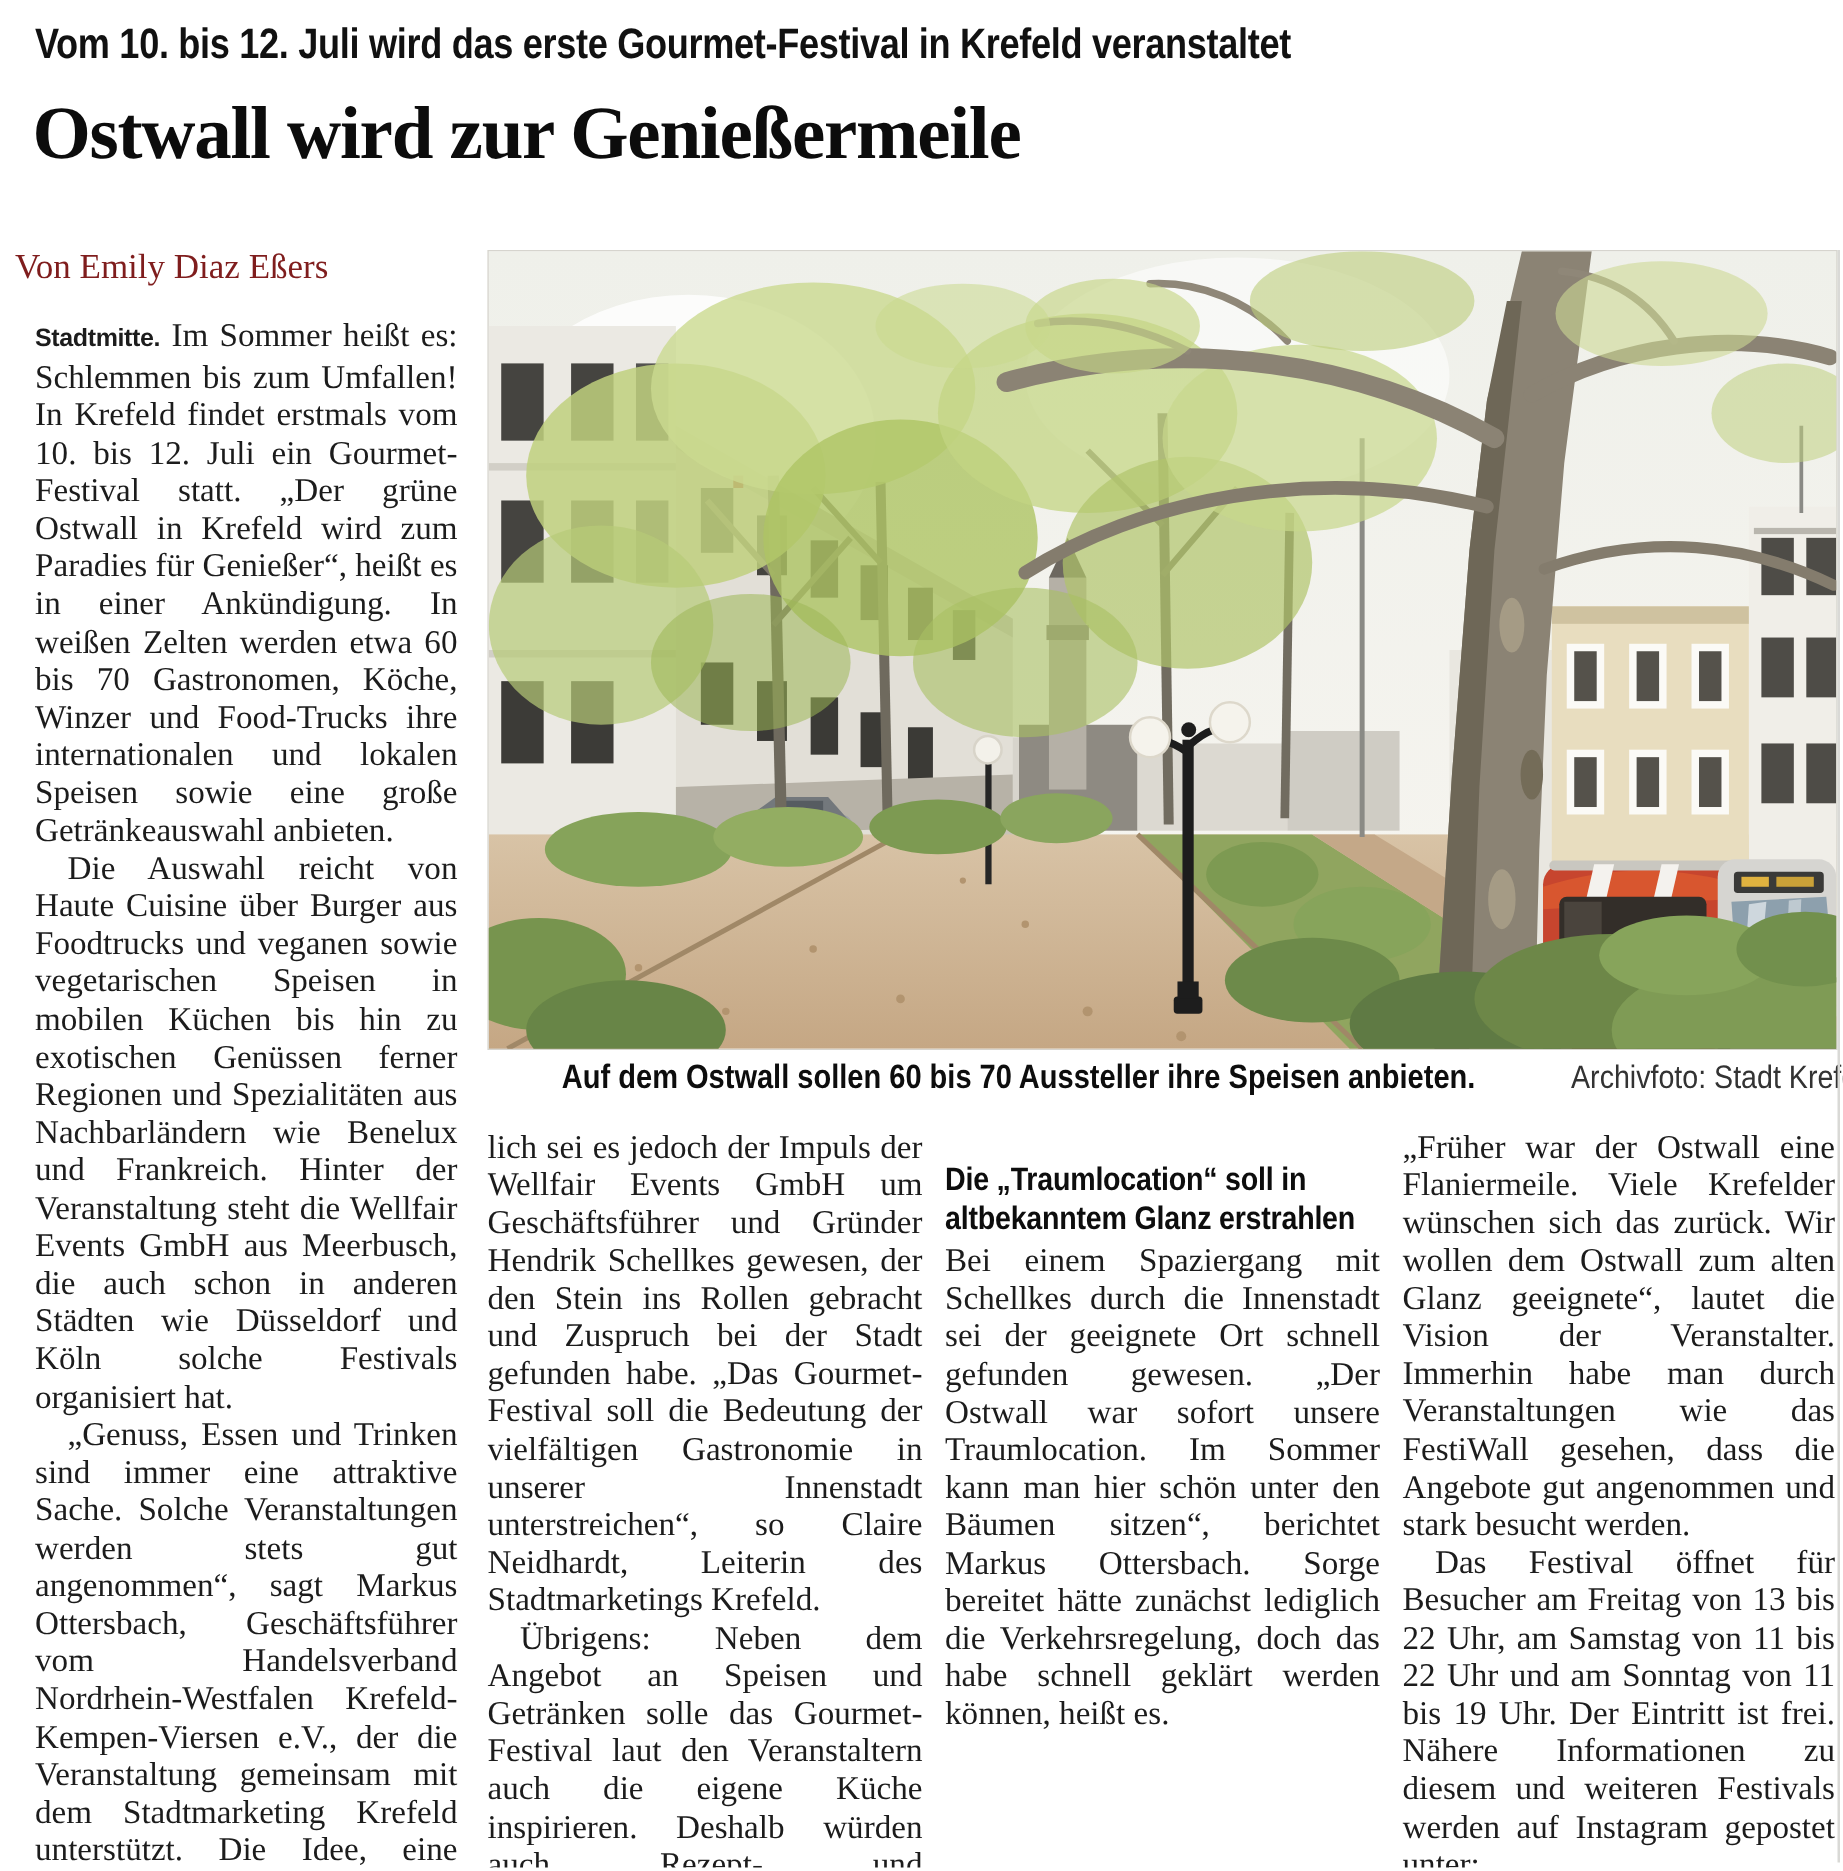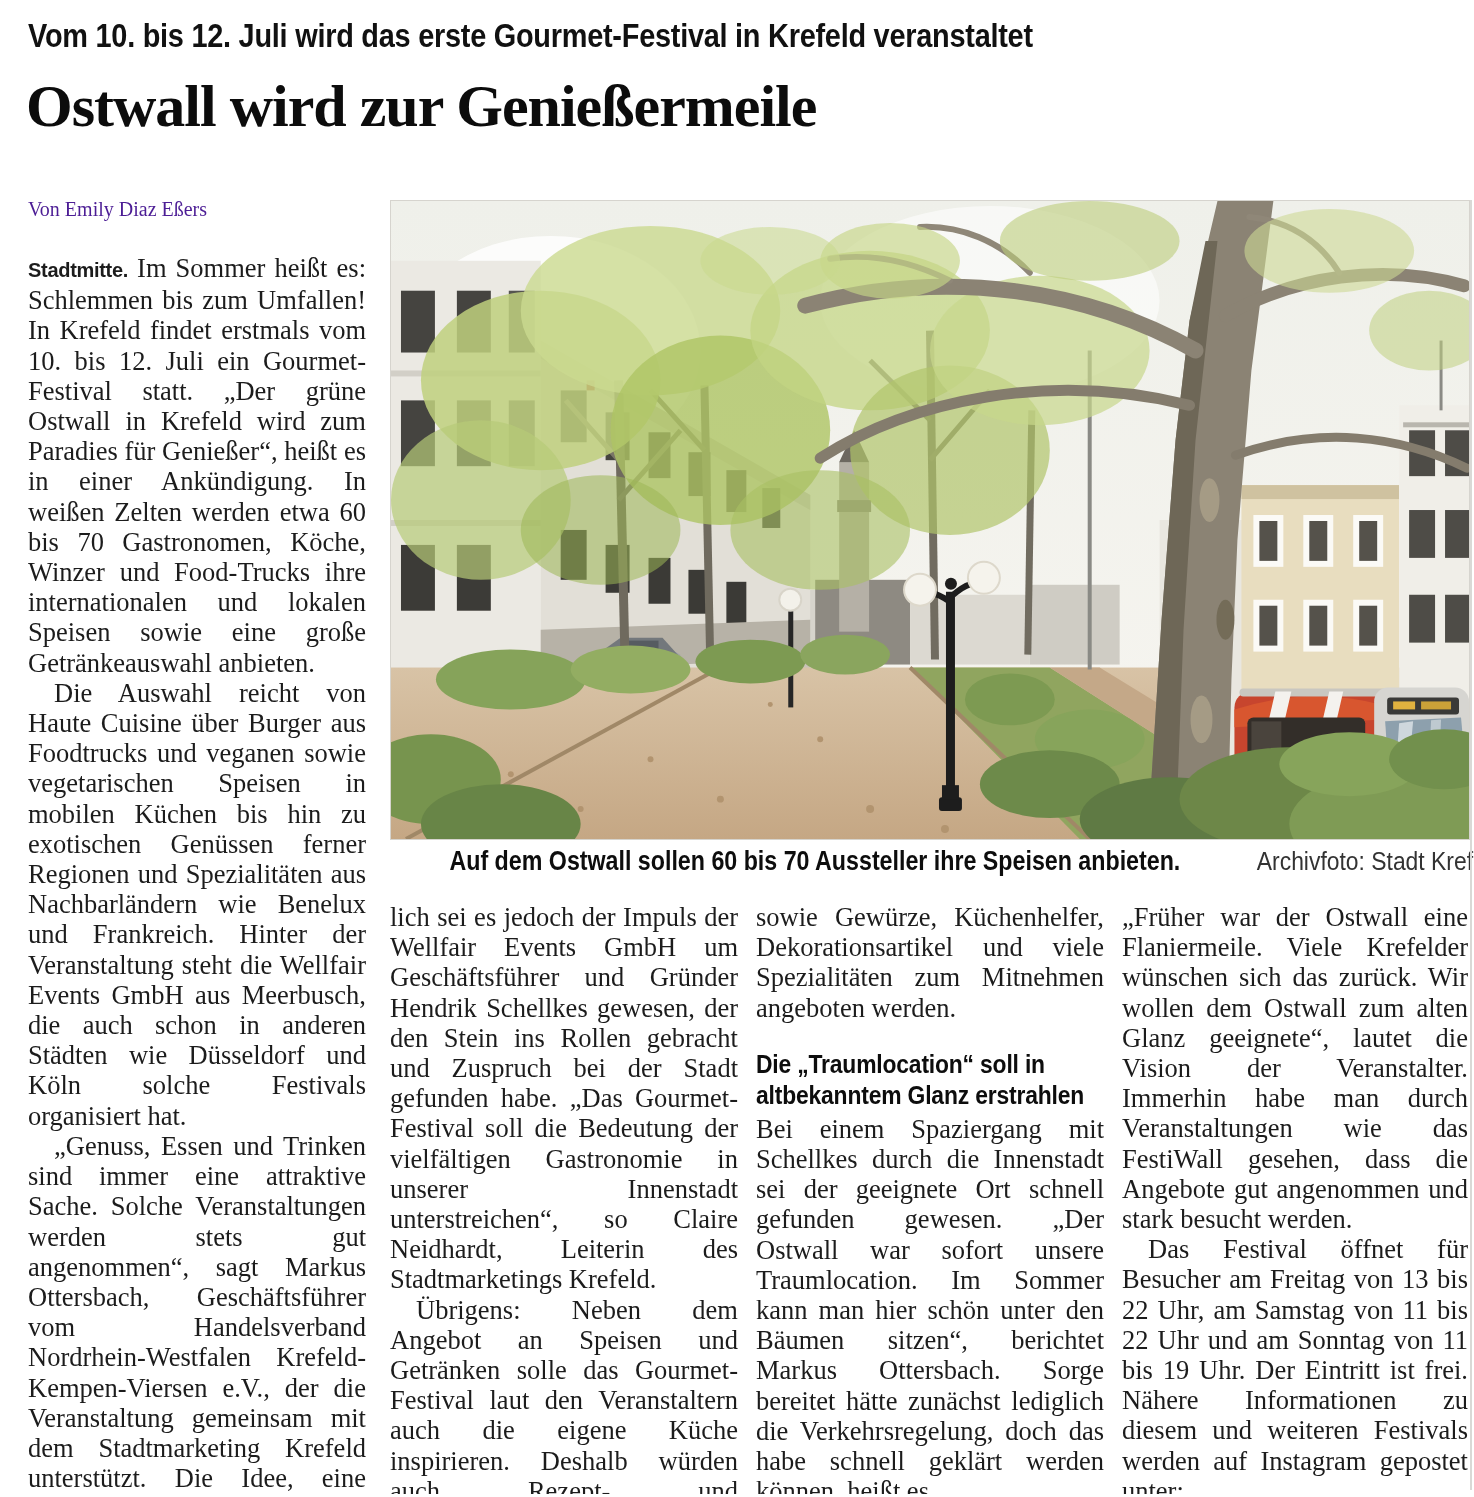--- a/index.html
+++ b/index.html
@@ -15,21 +15,21 @@
     left:28px; top:16px; width:1260px;
     font-family:"Liberation Sans", sans-serif; font-weight:700;
     font-size:34px; color:#111; white-space:nowrap;
     transform:scaleX(.85); transform-origin:left top; letter-spacing:-.3px;
   }
   .headline {
     left:26px; top:72px; width:1400px;
     font-family:"Liberation Serif", serif; font-weight:700;
     font-size:60px; letter-spacing:-1px; color:#0c0c0c; white-space:nowrap;
   }
-  .byline { left:28px; top:198px; font-size:20px; color:#4c1d95; }
+  .byline { left:12px; top:198px; font-size:28px; color:#7f1d1d; }
 
   
   .col {
     font-size:26.5px; line-height:30.2px; text-align:justify;
     hyphens:auto; -webkit-hyphens:auto; overflow:hidden;
   }
   .col p { text-indent:26px; }
   .col p.first { text-indent:0; }
   .lead-in {
     font-family:"Liberation Sans", sans-serif; font-weight:700;
@@ -287,21 +287,20 @@
   <span class="caption">Auf dem Ostwall sollen 60 bis 70 Aussteller ihre Speisen anbieten.</span>
   <span class="credit">Archivfoto: Stadt Krefeld</span>
 </div>
 
 <div class="abs col col2">
   <p class="first">lich sei es jedoch der Impuls der Wellfair Events GmbH um Geschäftsführer und Gründer Hendrik Schellkes gewesen, der den Stein ins Rollen gebracht und Zuspruch bei der Stadt gefunden habe. „Das Gourmet-Festival soll die Bedeutung der vielfältigen Gastronomie in unserer Innenstadt unterstreichen“, so Claire Neidhardt, Leiterin des Stadtmarketings Krefeld.</p>
   <p>Übrigens: Neben dem Angebot an Speisen und Getränken solle das Gourmet-Festival laut den Veranstaltern auch die eigene Küche inspirieren. Deshalb würden auch Rezept- und Dekorationsideen für zu Hause</p>
 </div>
 
 <div class="abs col col3">
-  <p class="first">sowie Gewürze, Küchenhelfer, Dekorationsartikel und viele Spezialitäten zum Mitnehmen angeboten werden.</p>
   <div class="subhead">Die „Traumlocation“ soll in altbekanntem Glanz erstrahlen</div>
   <p class="first">Bei einem Spaziergang mit Schellkes durch die Innenstadt sei der geeignete Ort schnell gefunden gewesen. „Der Ostwall war sofort unsere Traumlocation. Im Sommer kann man hier schön unter den Bäumen sitzen“, berichtet Markus Ottersbach. Sorge bereitet hätte zunächst lediglich die Verkehrsregelung, doch das habe schnell geklärt werden können, heißt es.</p>
 </div>
 
 <div class="abs col col4">
   <p class="first">„Früher war der Ostwall eine Flaniermeile. Viele Krefelder wünschen sich das zurück. Wir wollen dem Ostwall zum alten Glanz geeignete“, lautet die Vision der Veranstalter. Immerhin habe man durch Veranstaltungen wie das FestiWall gesehen, dass die Angebote gut angenommen und stark besucht werden.</p>
   <p>Das Festival öffnet für Besucher am Freitag von 13 bis 22 Uhr, am Samstag von 11 bis 22 Uhr und am Sonntag von 11 bis 19 Uhr. Der Eintritt ist frei. Nähere Informationen zu diesem und weiteren Festivals werden auf Instagram gepostet unter:</p>
 
 </div>
 

